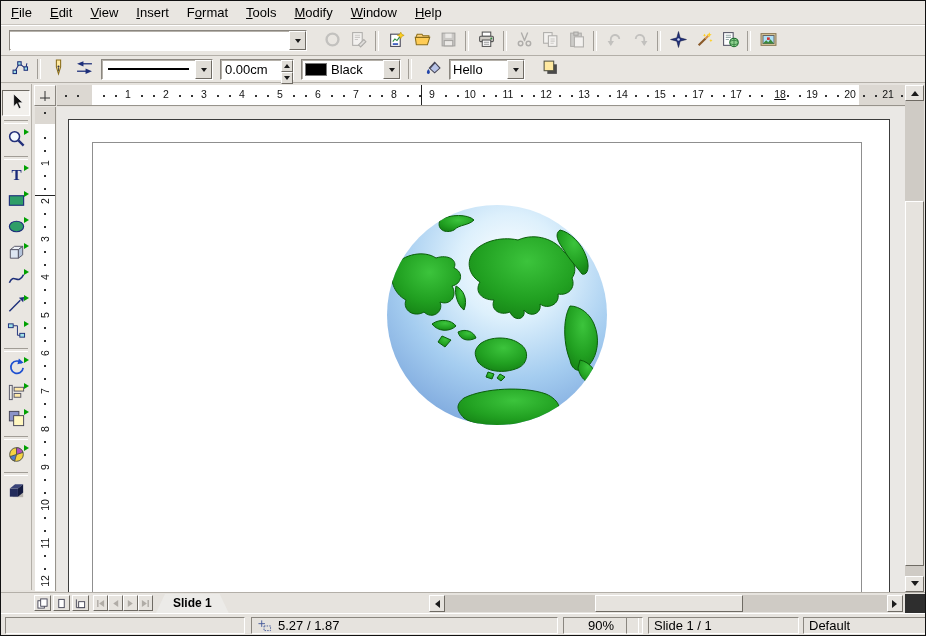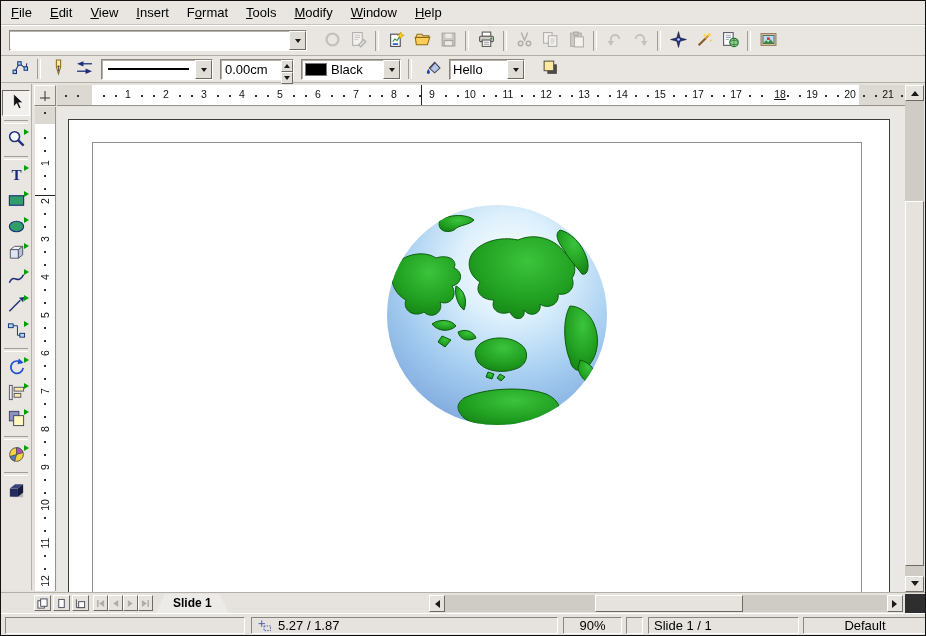--- a/index.html
+++ b/index.html
@@ -645,25 +645,25 @@
 
   <div class="statusbar">
     <div class="panel" style="left:4px;width:240px;"></div>
     <div class="panel" style="left:250px;width:307px;">
       <svg width="15" height="13" viewBox="0 0 16 14" style="margin-right:6px">
         <path d="M1.5 5 h7 M5 1.5 v7" stroke="#445a99"></path>
         <rect x="7.5" y="7.5" width="7" height="5" fill="none" stroke="#445a99" stroke-dasharray="1.6 1.2"></rect>
       </svg>
       <span>5.27 / 1.87</span>
     </div>
-    <div class="panel center" style="left:562px;width:59px;">
+    <div class="panel center" style="left:562px;width:76px;">
       <span>90%</span>
     </div>
     <div class="panel" style="left:625px;width:17px;"></div>
     <div class="panel" style="left:647px;width:151px;">
       <span>Slide 1 / 1</span>
     </div>
-    <div class="panel" style="left:802px;width:124px;justify-content:center;">
+    <div class="panel" style="left:802px;width:124px;">
       <span>Default</span>
     </div>
   </div>
 
 </div>
 
 </body></html>

